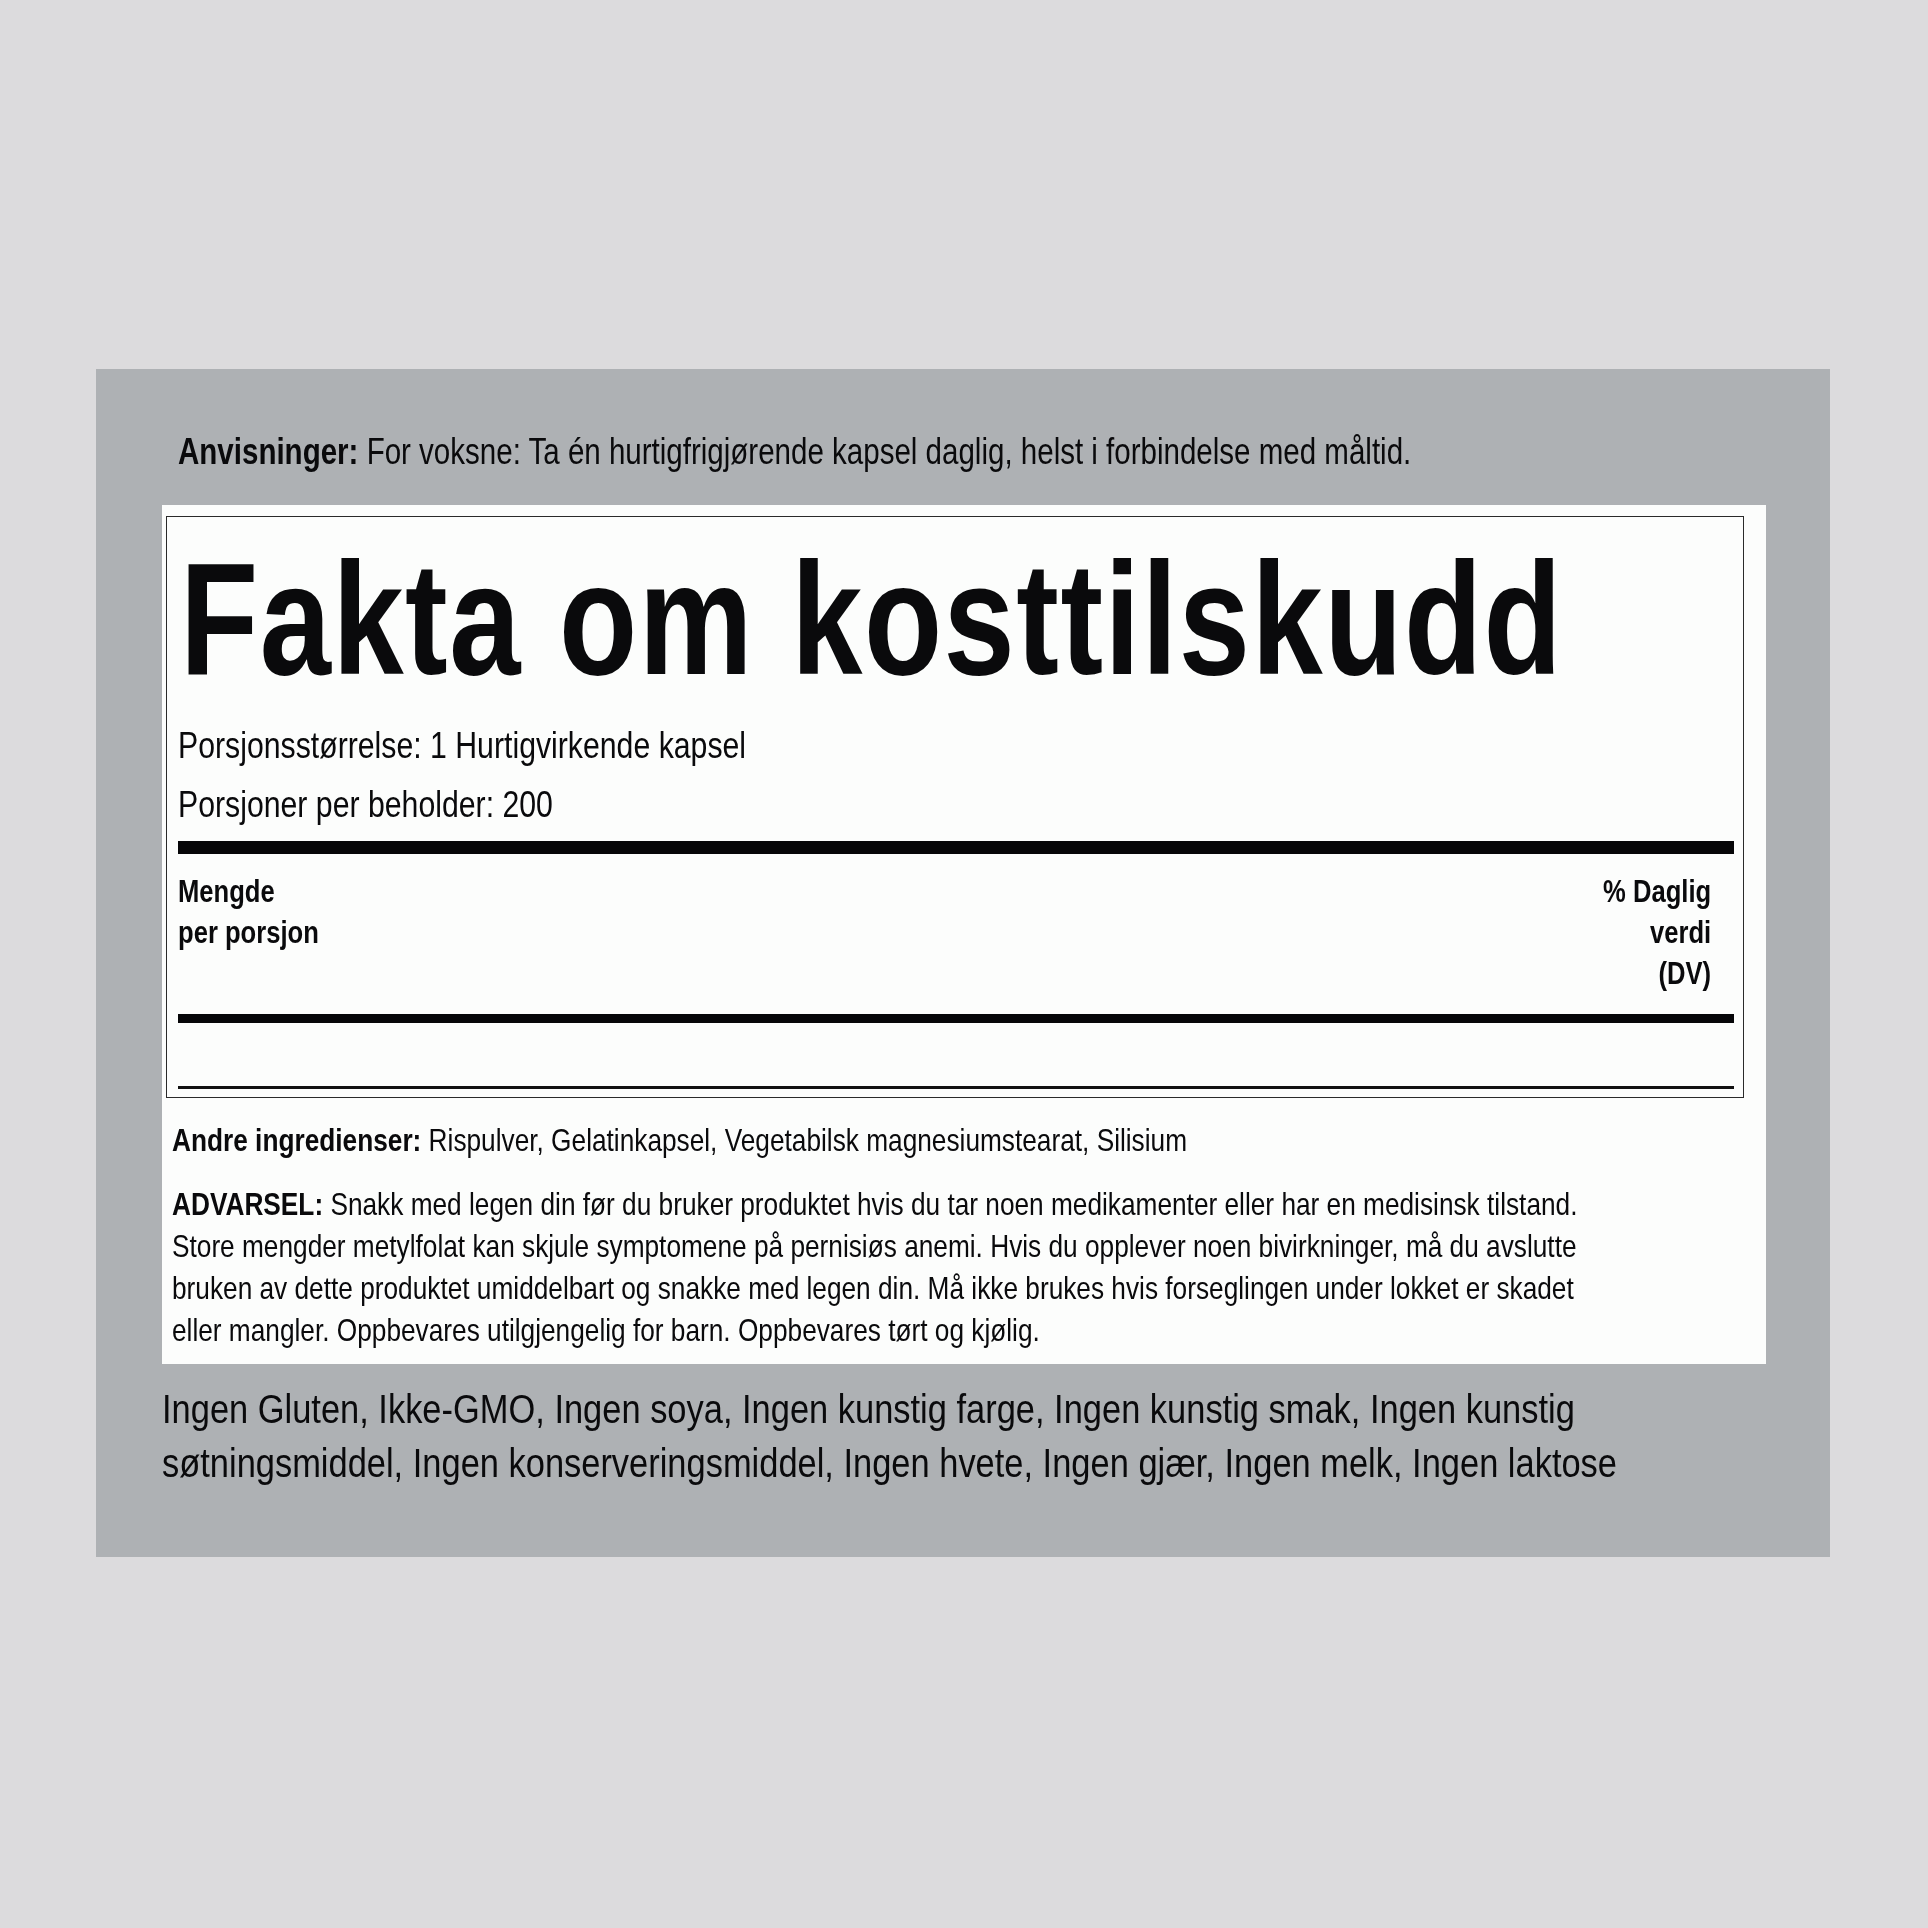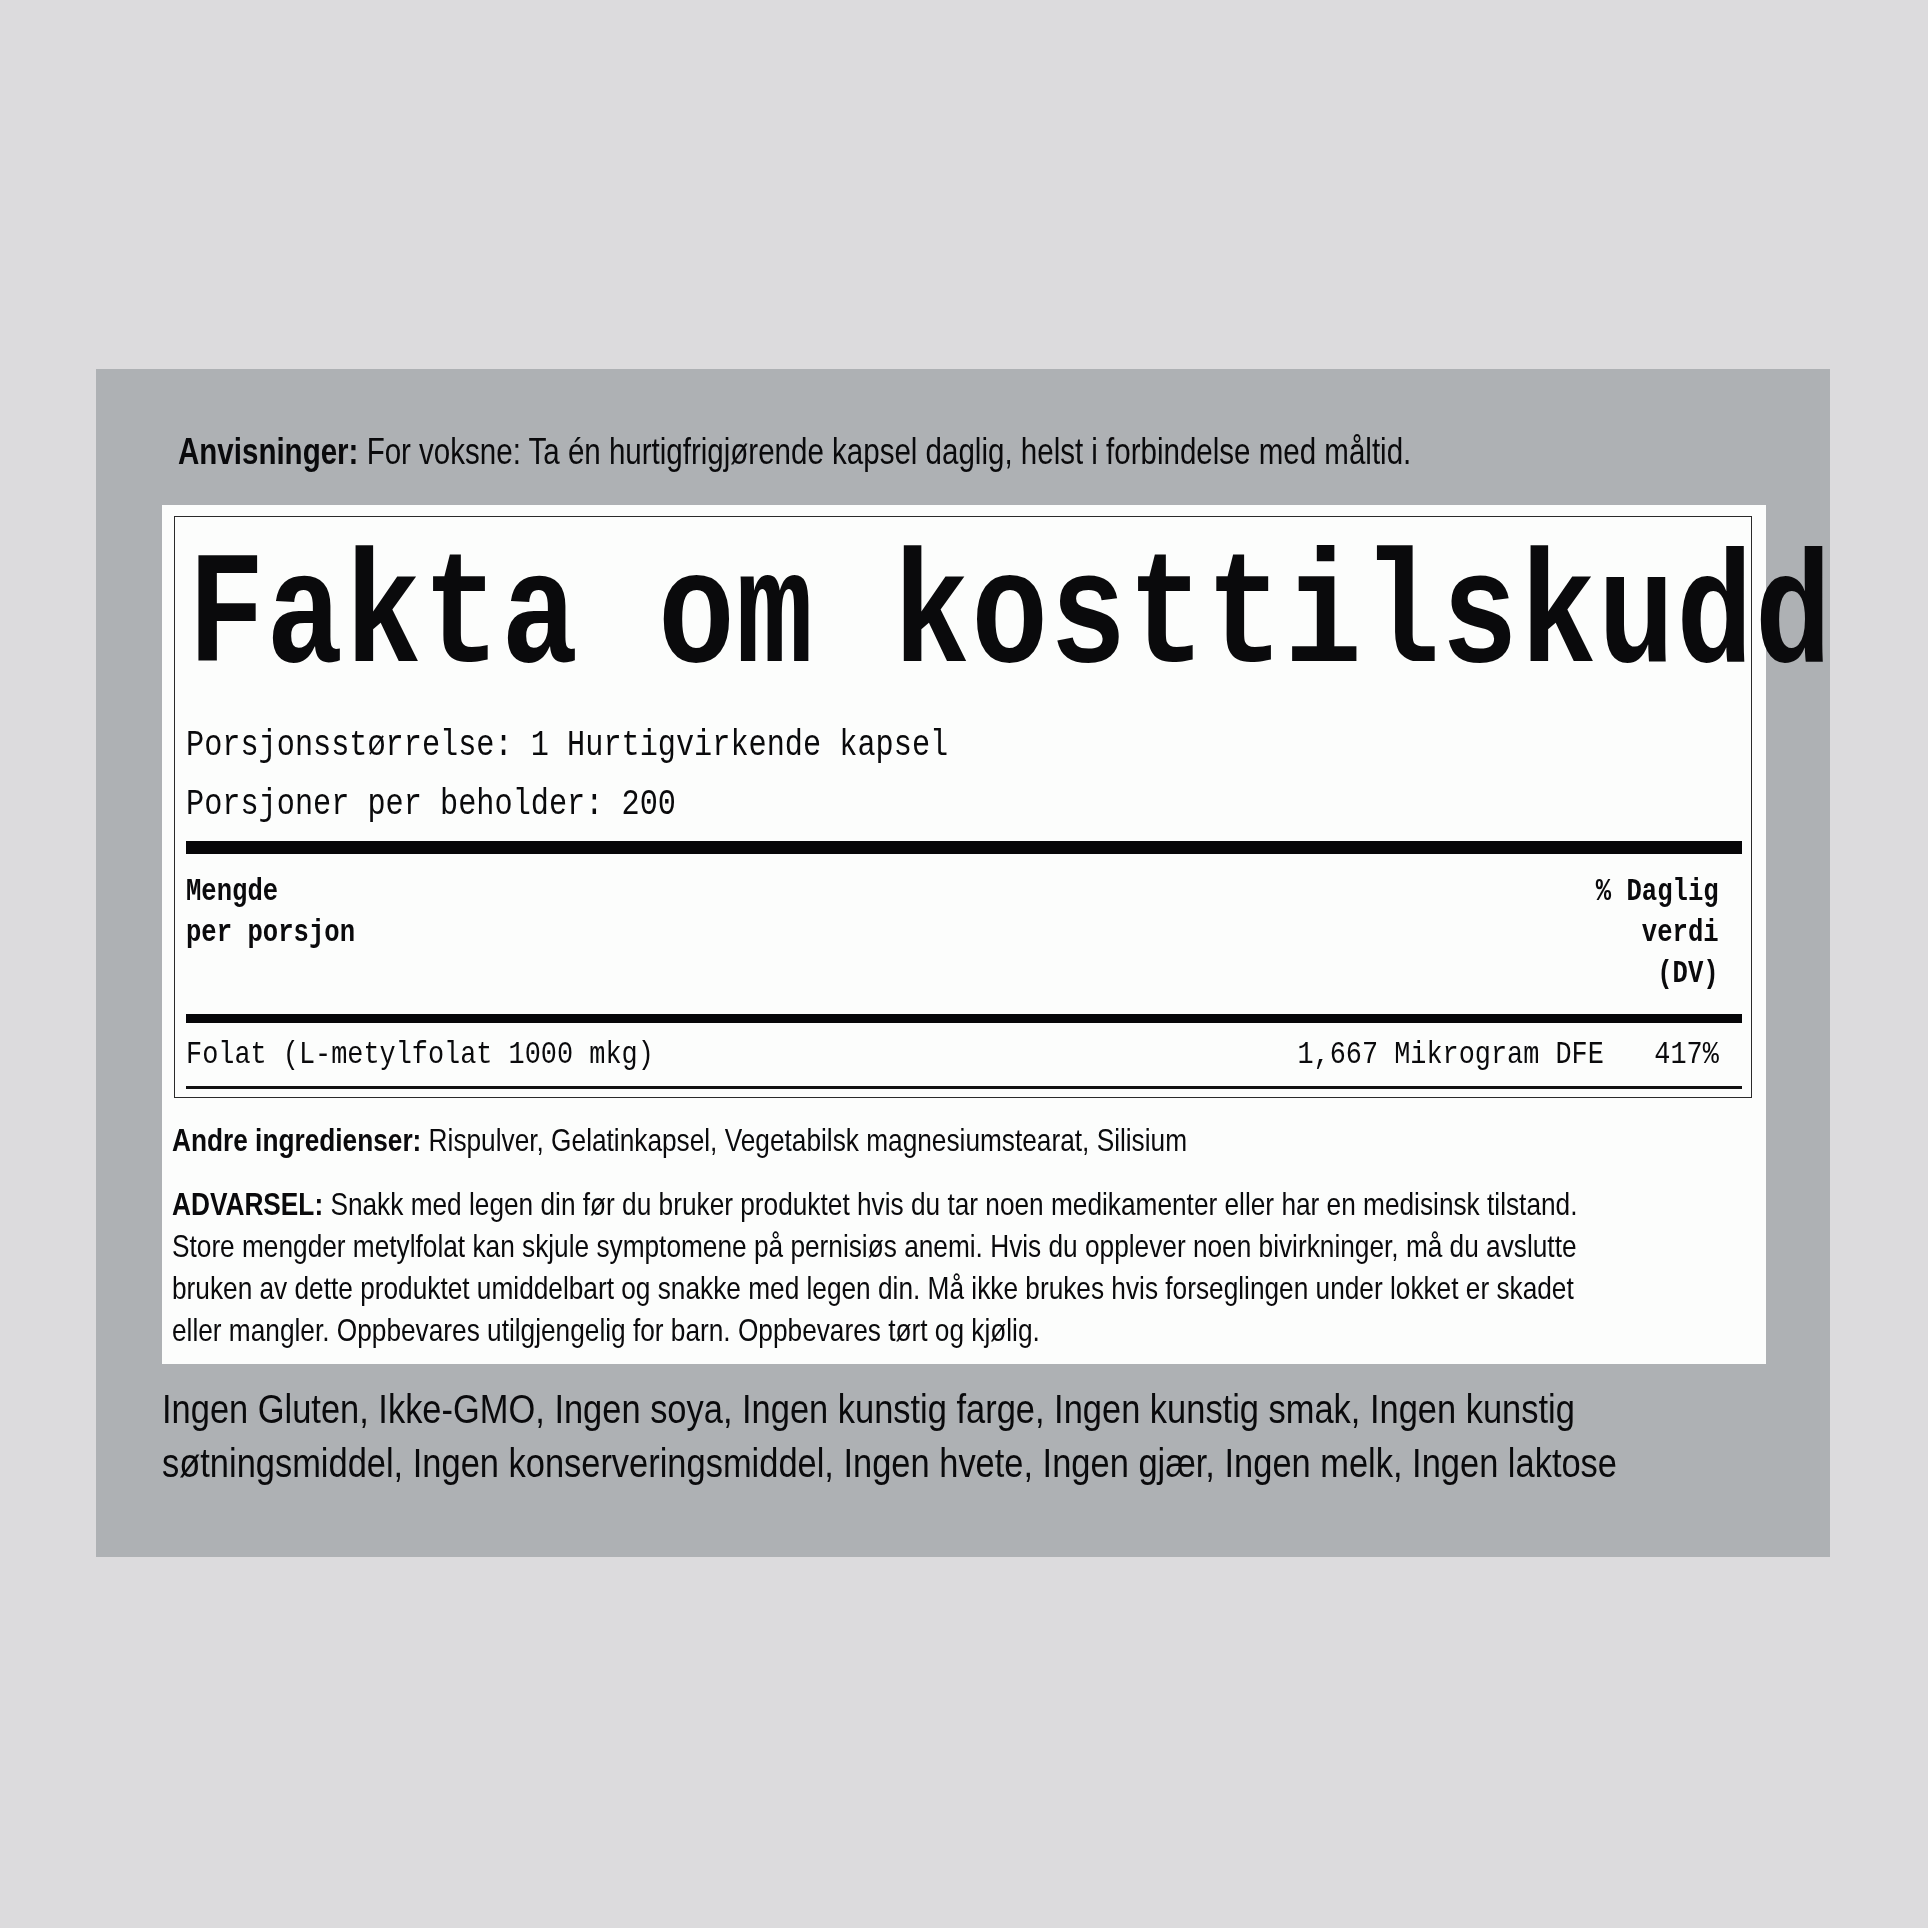--- a/index.html
+++ b/index.html
@@ -28,25 +28,24 @@
   }
   .bold { font-weight: bold; }
   .white-box {
     position: absolute;
     left: 162px; top: 505px;
     width: 1604px; height: 859px;
     background: #fcfdfc;
   }
   .facts-box {
     position: absolute;
-    left: 174px; top: 516px;
+    left: 166px; top: 516px;
     width: 1576px; height: 580px;
     border: 1.9px solid #2a2a2a;
     background: #fcfdfc;
-    font-family: Liberation Mono, monospace;
   }
   .facts-title {
     position: absolute;
     left: 13px; top: 7.5px;
     font-size: 160px;
     line-height: 188px;
     font-weight: bold;
     letter-spacing: 1.9px;
     white-space: nowrap;
     transform: scaleX(0.80);
@@ -170,25 +169,20 @@
     <div>per porsjon</div>
   </div>
   <div class="hdr-right">
     <div>% Daglig</div>
     <div>verdi</div>
     <div>(DV)</div>
   </div>
 
   <div class="rule-thick rule-mid"></div>
 
-  <div class="row">
-    <span class="name">Folat (L-metylfolat 1000 mkg)</span>
-    <span class="amount">1,667 Mikrogram DFE</span>
-    <span class="dv">417%</span>
-  </div>
 
   <div class="rule-thin"></div>
 </div>
 
 <div class="other">
   <span class="bold">Andre ingredienser:</span><span> Rispulver, Gelatinkapsel, Vegetabilsk magnesiumstearat, Silisium</span>
 </div>
 
 <div class="warning">
   <span class="line"><span class="bold">ADVARSEL:</span><span> Snakk med legen din før du bruker produktet hvis du tar noen medikamenter eller har en medisinsk tilstand.</span></span>

